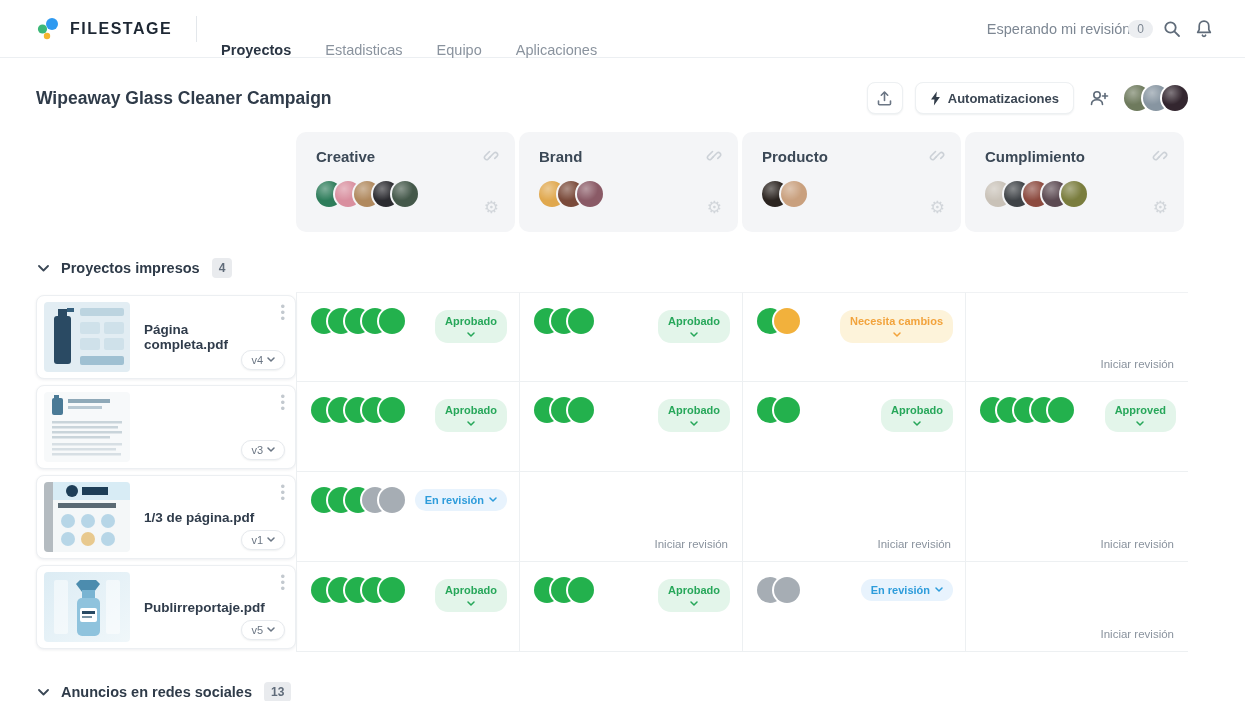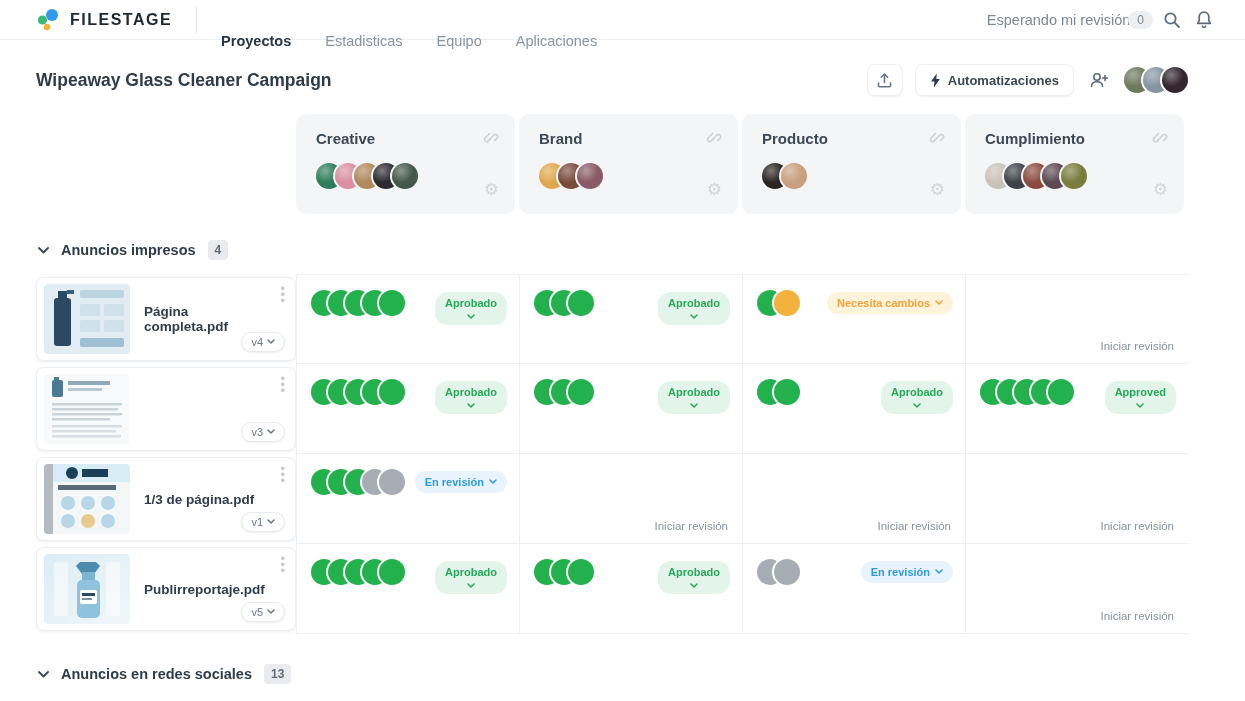--- a/index.html
+++ b/index.html
@@ -1,19 +1,19 @@
 <!DOCTYPE html>
 <html><head>
 <meta charset="utf-8">
 <style>
   * { margin:0; padding:0; box-sizing:border-box; }
   html,body { width:1245px; height:701px; background:#ffffff; font-family:"Liberation Sans", sans-serif; color:#303c4b; overflow:hidden; }
 
   
-  .topnav { height:40px; display:flex; align-items:center; padding:0 28px 0 36px; border-bottom:1px solid #eceff2; background:#fff; }
+  .topnav { height:58px; display:flex; align-items:center; padding:0 28px 0 36px; border-bottom:1px solid #eceff2; background:#fff; }
   .brand { display:flex; align-items:center; gap:8px; }
   .brand-name { font-size:16px; font-weight:bold; letter-spacing:1.5px; color:#1d2733; }
   .nav-divider { width:1px; height:26px; background:#e3e7eb; margin:0 24px; }
   .nav-links { display:flex; gap:34px;margin-top:42px; }
   .nav-link { font-size:14.5px; color:#8a939e; cursor:pointer; }
   .nav-link.active { color:#2a3543; font-weight:bold; }
   .topnav-right { margin-left:auto; display:flex; align-items:center; gap:6px; }
   .queue-label { font-size:14.5px; color:#7d8793; }
   .pill-count { background:#eceef1; color:#7d8793; font-size:12px; border-radius:10px; padding:2px 9px; margin-left:-8px; }
   .icon-btn { width:26px; height:26px; display:flex; align-items:center; justify-content:center; cursor:pointer; }
@@ -58,21 +58,21 @@
   .status-cell { position:relative; height:90px; border-left:1px solid #edf0f2; border-bottom:1px solid #edf0f2; padding:15px 14px; }
   .rows .row:first-child .status-cell { border-top:1px solid #f0f2f4; }
   .dots { display:flex; }
   .dot { width:26px; height:26px; border-radius:50%; box-shadow:0 0 0 2px #fff; margin-left:-9px; flex:none; }
   .dot:first-child { margin-left:0; }
   .dot.green { background:#23b14d; }
   .dot.orange { background:#f2b13c; }
   .dot.gray { background:#a6adb4; }
   .badge { position:absolute; top:17px; right:12px; display:flex; align-items:center; gap:5px; font-size:11px; font-weight:bold; border-radius:13px; padding:5px 10px; cursor:pointer; white-space:nowrap; }
   .b-green { background:#e3f5ea; color:#27a75a;flex-direction:column; }
-  .b-orange { background:#fdf3da; color:#f2a33c; }
+  .b-orange { background:#fdf3da; color:#f2a33c;flex-direction:column; }
   .b-blue { background:#e8f3fd; color:#2d9cdb; }
   .start-link { position:absolute; bottom:11px; right:14px; font-size:11.5px; color:#8a939e; cursor:pointer; }
   svg { display:block; }
 </style>
 </head>
 <body>
 
 <div class="topnav">
   <div class="brand">
     <svg width="26" height="26" viewBox="0 0 26 26">
@@ -209,21 +209,21 @@
           <div class="avatar" style="background: radial-gradient(circle at 35% 30%, rgba(255, 255, 255, 0.38), rgba(255, 255, 255, 0) 48%), rgb(122, 125, 62);"></div>
         </div>
       <span class="step-gear">⚙</span>
     </div>
   </div>
 
   <div class="section-head">
     <svg width="11" height="7" viewBox="0 0 11 7" fill="none" stroke="#3b4856" stroke-width="1.8" stroke-linecap="round" stroke-linejoin="round">
         <path d="M1 1l4.5 4.5L10 1"></path>
       </svg>
-    <span class="section-title">Anuncios impresos</span>
+    <span class="section-title">Proyectos impresos</span>
     <span class="section-count">4</span>
   </div>
 
   <div class="grid rows" id="rows">
       <div class="row">
   <div class="file-cell">
     <div class="file-card">
       <div class="thumb">
               <svg width="86" height="70" viewBox="0 0 86 70">
                 <rect width="86" height="70" fill="#e2edf3"></rect>

